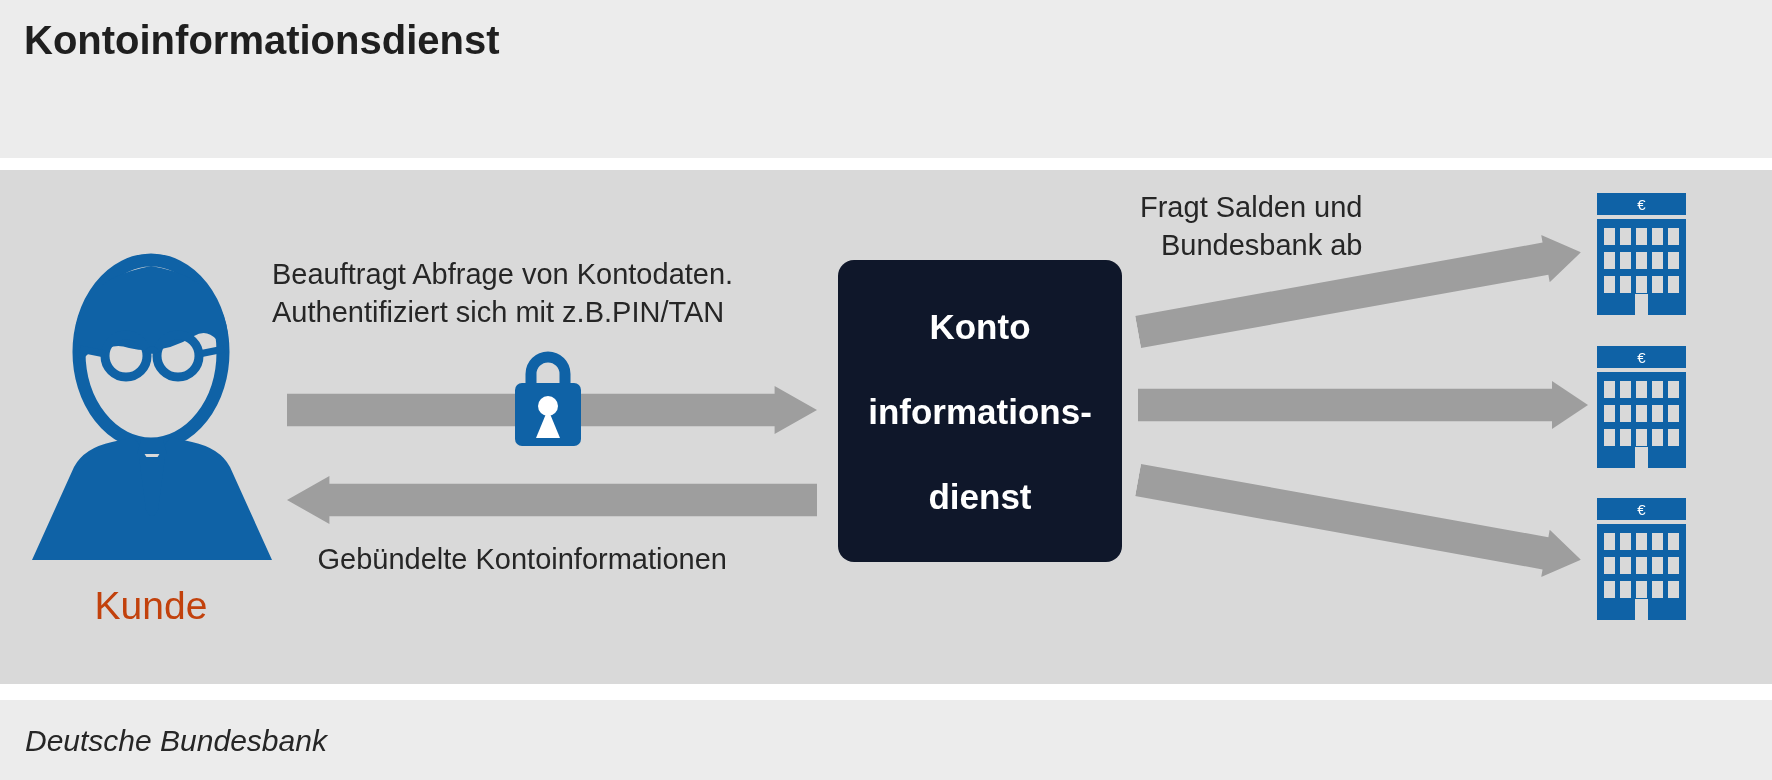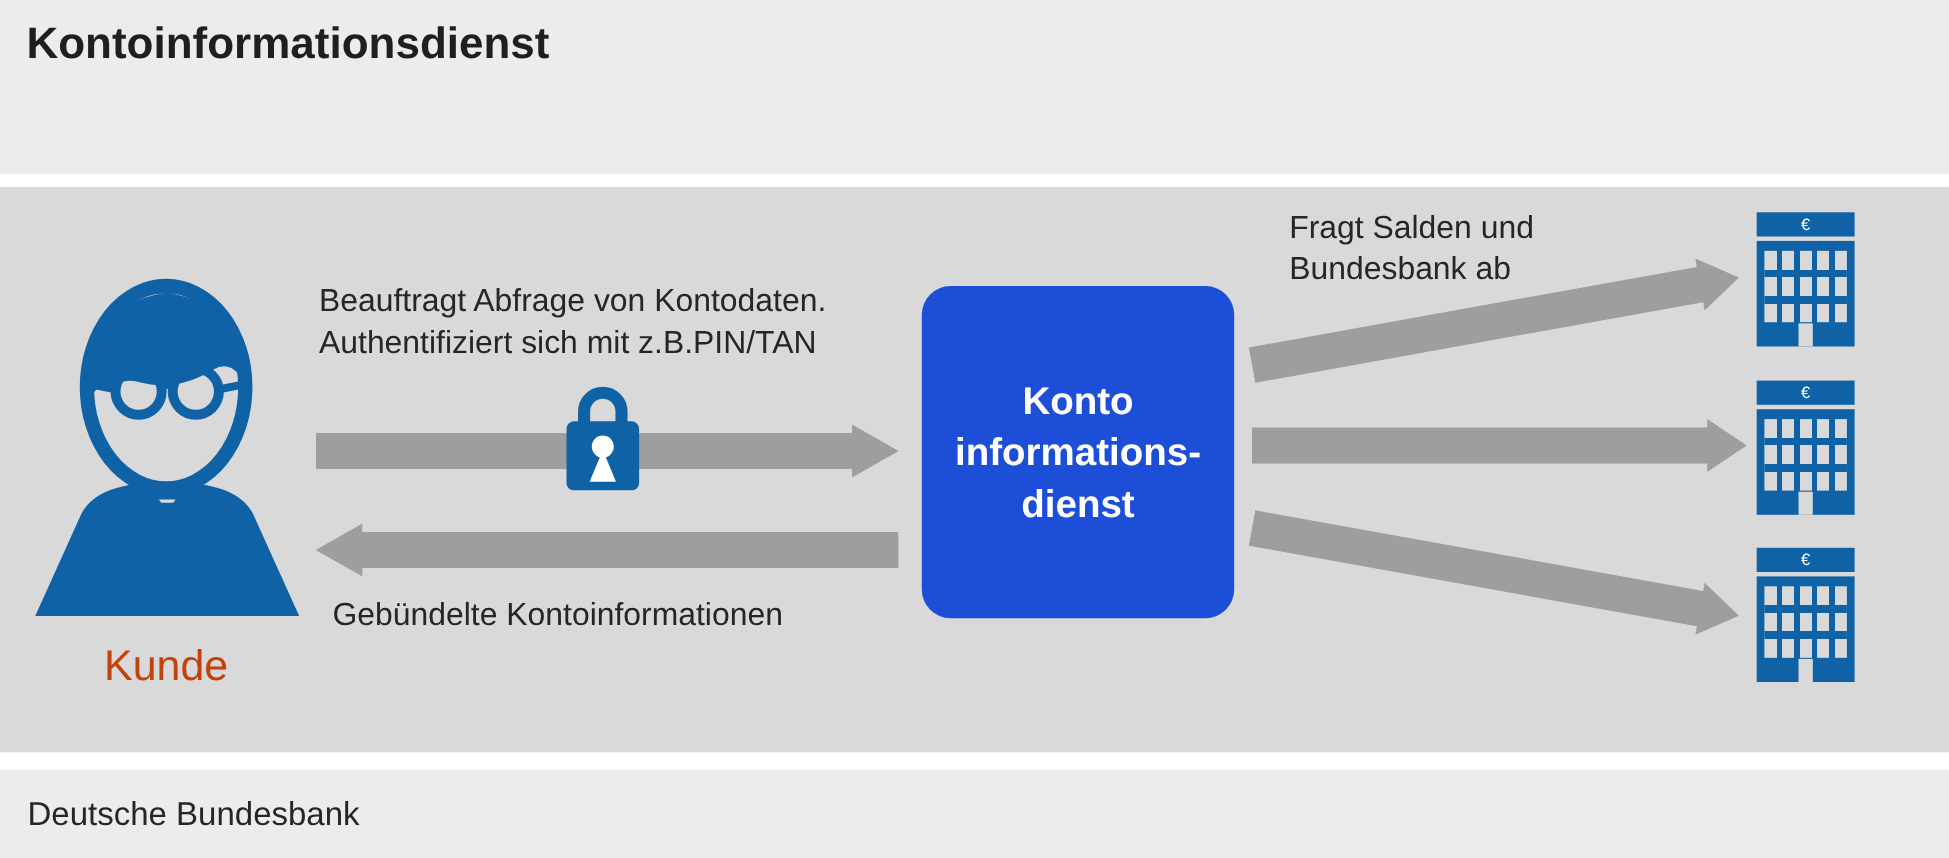--- a/index.html
+++ b/index.html
@@ -7,48 +7,48 @@
     position:relative;width:1772px;height:780px;overflow:hidden;
     font-family:"Liberation Sans", sans-serif;background:#ffffff;
   }
   
   .band-top{position:absolute;left:0;top:0;width:1772px;height:158px;background:#ececec;}
   .panel{position:absolute;left:0;top:170px;width:1772px;height:514px;background:#d9d9d9;}
   .band-bottom{position:absolute;left:0;top:700px;width:1772px;height:80px;background:#ececec;}
   .page-title{
     position:absolute;left:24px;top:18px;font-size:40px;font-weight:bold;color:#1f1f1f;letter-spacing:0;
   }
-  .source-line{position:absolute;left:25px;top:724px;font-size:30px;color:#262626;}
+  .source-line{position:absolute;left:25px;top:724px;font-size:30px;color:#262626;font-style:italic;}
 
   
   .note{position:absolute;font-size:29px;line-height:38px;color:#262626;}
-  .note-request{left:290px;top:255px;}
-  .note-response{left:287px;top:540px;width:440px;text-align:center;}
-  .note-query{left:1172px;top:188px;}
+  .note-request{left:272px;top:255px;}
+  .note-response{left:287px;top:540px;width:440px;text-align:right;}
+  .note-query{left:1140px;top:188px;text-align:right;}
 
   
   .big-label{position:absolute;font-size:39px;color:#c2410c;text-align:center;}
   .label-kunde{left:26px;top:584px;width:250px;}
   .label-banken{left:1552px;top:630px;width:180px;}
 
   
   .arrow{position:absolute;background:#9e9e9e;height:48px;}
   .arrow-right{clip-path:polygon(0 16%,92% 16%,92% 0,100% 50%,92% 100%,92% 84%,0 84%);}
   .arrow-left{clip-path:polygon(100% 16%,8% 16%,8% 0,0 50%,8% 100%,8% 84%,100% 84%);}
   .arrow-request{left:287px;top:386px;width:530px;}
   .arrow-response{left:287px;top:476px;width:530px;}
   .arrow-bank{width:450px;transform-origin:0 50%;}
   .arrow-bank-top{left:1138px;top:308px;transform:rotate(-10.2deg);}
   .arrow-bank-mid{left:1138px;top:381px;}
   .arrow-bank-bot{left:1138px;top:456px;transform:rotate(10.2deg);}
 
   
   .service-box{
-    position:absolute;left:838px;top:260px;width:284px;height:302px;border-radius:26px;
-    background:#1d4ed8;display:flex;flex-direction:column;align-items:center;justify-content:center;
+    position:absolute;left:838px;top:260px;width:284px;height:302px;border-radius:16px;
+    background:#0f172a;display:flex;flex-direction:column;align-items:center;justify-content:center;gap:38px;
   }
   .service-box .line{color:#ffffff;font-size:35px;font-weight:bold;line-height:47px;text-align:center;}
 
   
   .lock{position:absolute;left:508px;top:347px;width:80px;height:99px;}
 
   
   .person{position:absolute;left:26px;top:252px;width:250px;height:312px;}
 
   

